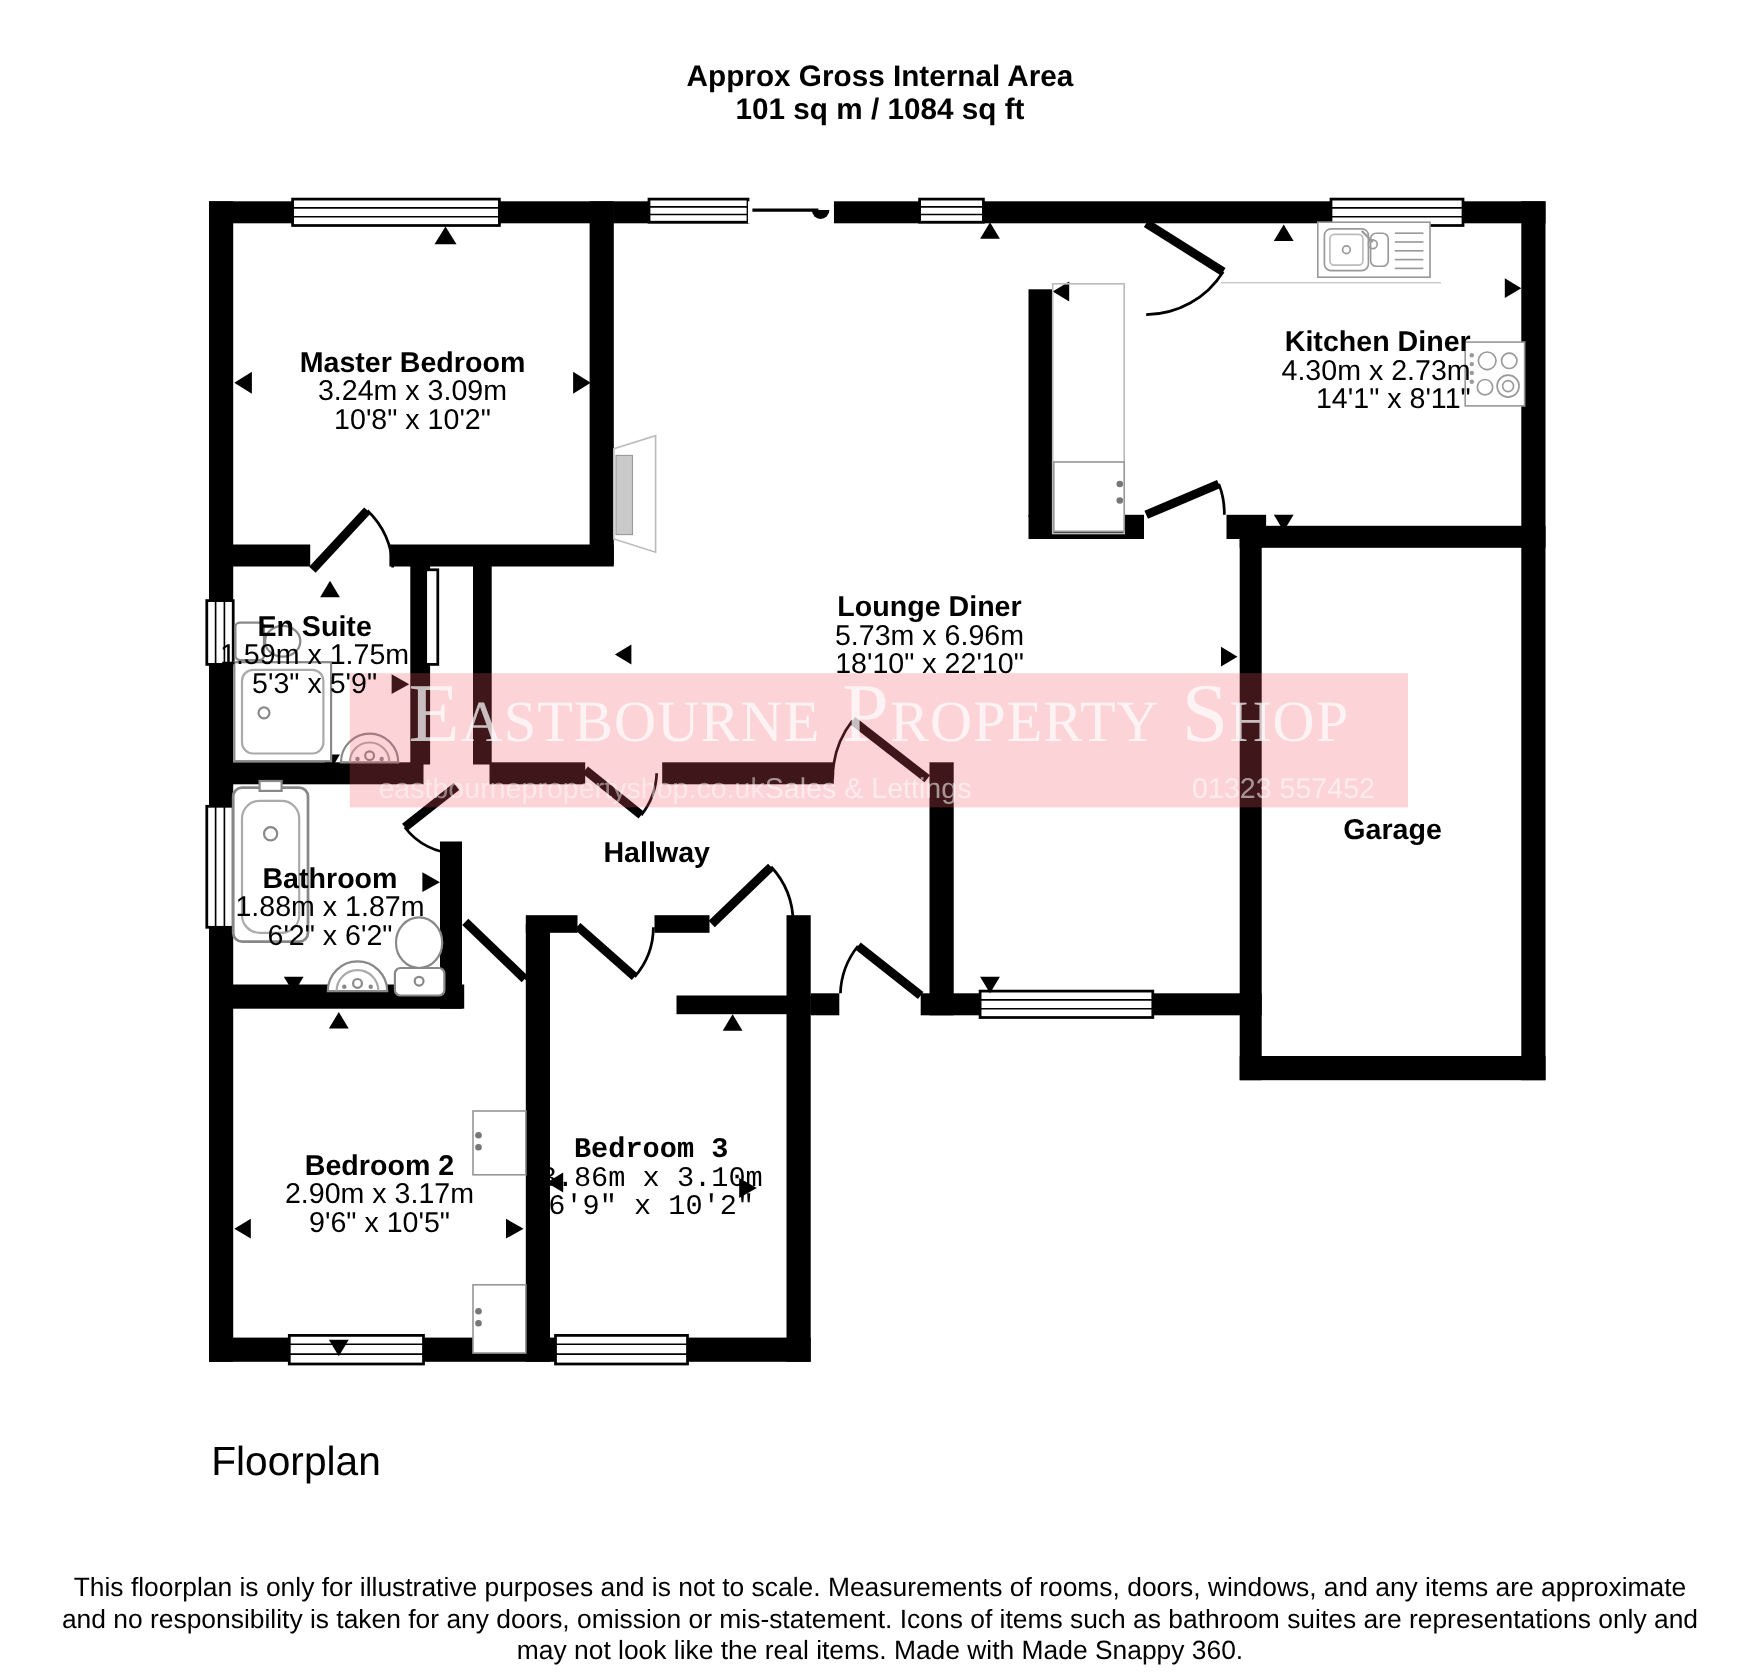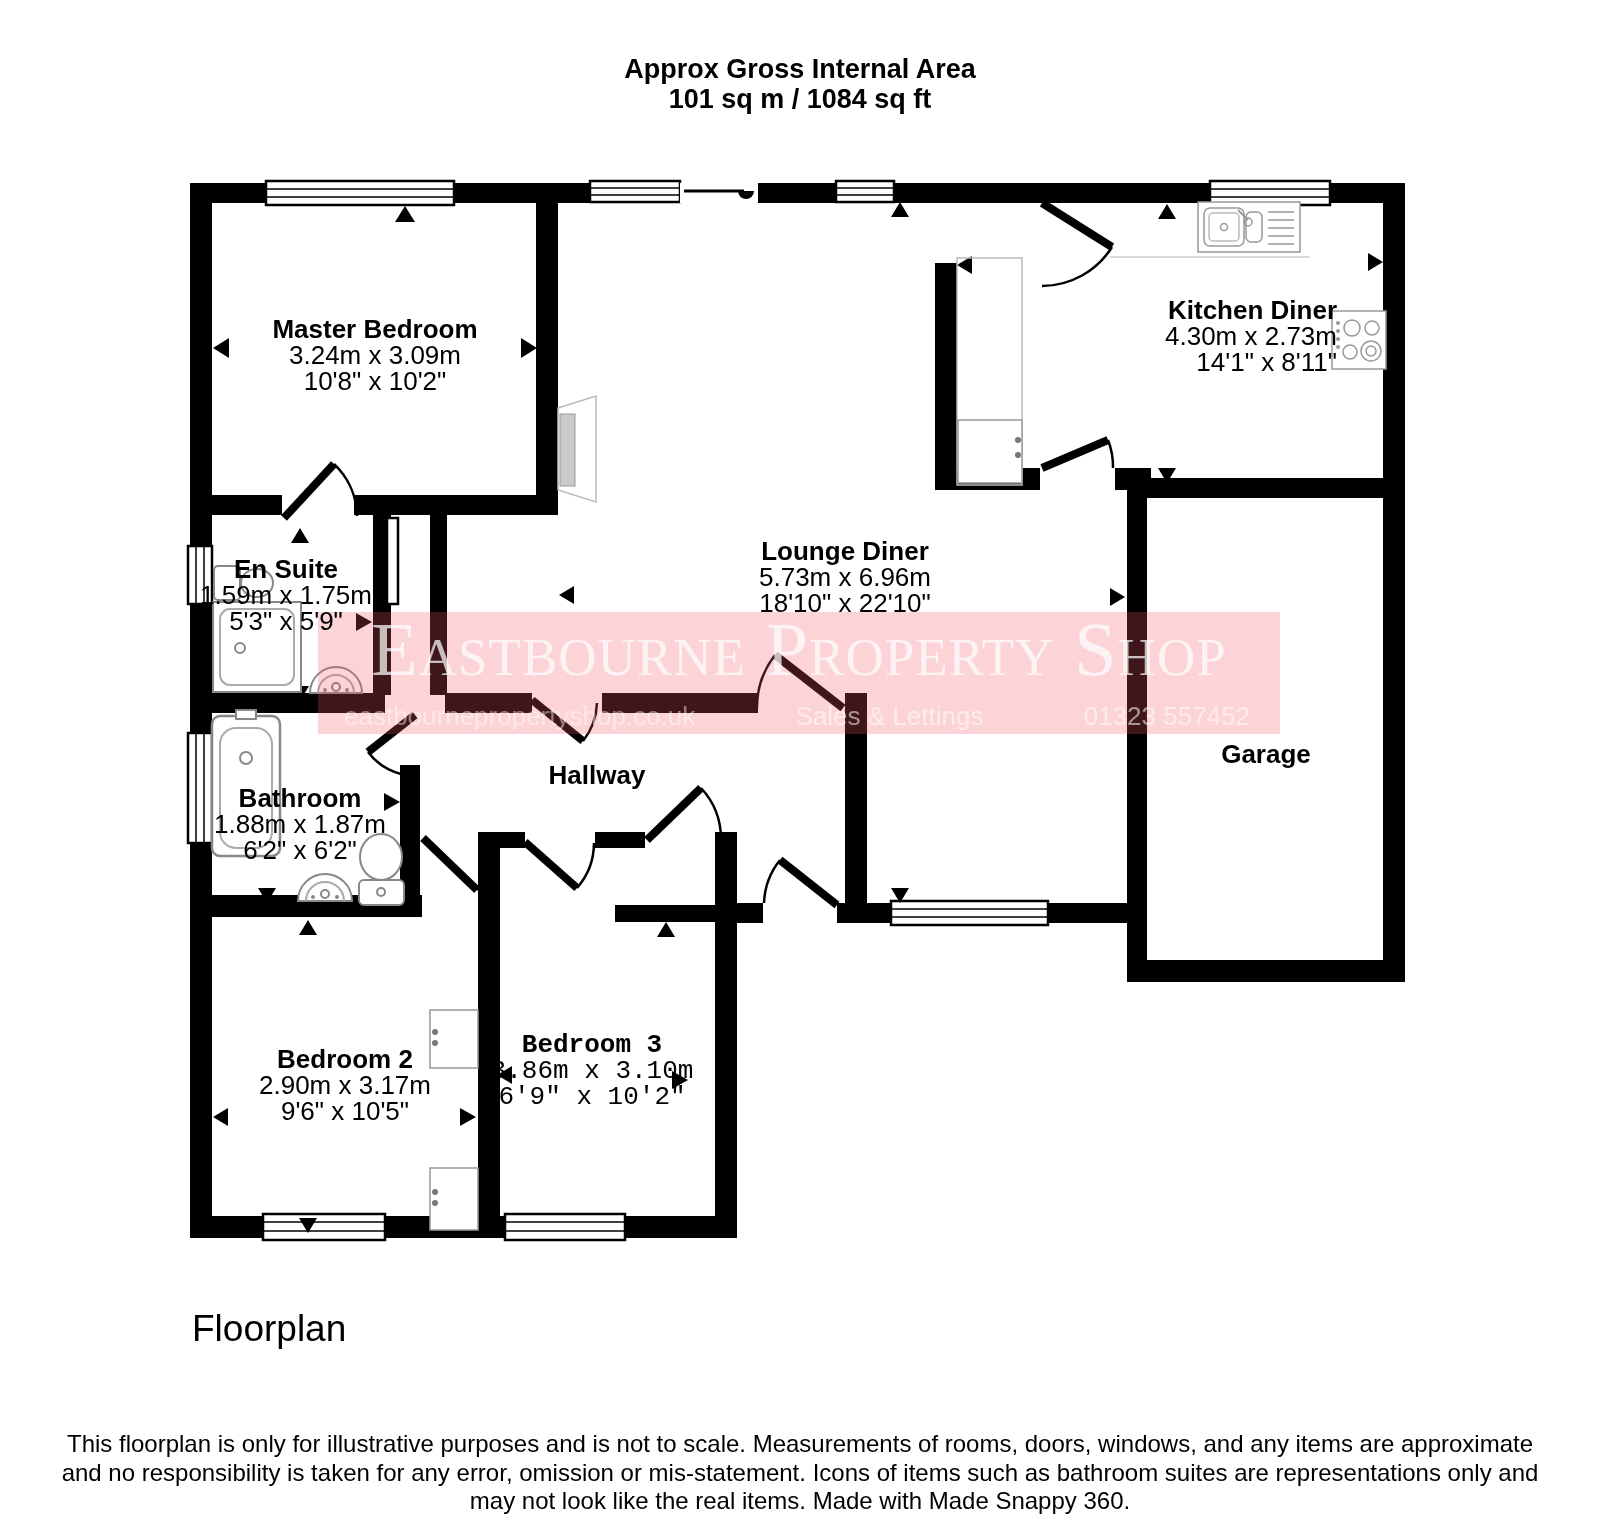--- a/index.html
+++ b/index.html
@@ -20,21 +20,21 @@
     font-family:"Liberation Serif", serif; font-variant:small-caps;
     font-size:76px; line-height:78px; text-align:center; white-space:nowrap;
     color:rgba(255,255,255,0.72); letter-spacing:1px; margin-top:-2px;
   }
   .wm-row {
     position:absolute; bottom:0px; left:0; right:0; display:flex;
     align-items:baseline; padding:0 30px 2px 26px; font-size:26px;
     color:rgba(255,255,255,0.55);
   }
   .wm-row .wm-url { flex:none; color:rgba(255,255,255,0.45); }
-  .wm-row .wm-tag { flex:1; text-align:center; }
+  .wm-row .wm-tag { flex:1; }
   .wm-row .wm-phone { flex:none; }
   .room-label {
     position:absolute; width:320px; text-align:center; font-size:26px;
     line-height:26px; color:#000; z-index:6;
   }
   .room-label .rname { font-weight:bold; }
   .caption {
     position:absolute; left:192px; top:1308px; font-size:37px; color:#000; z-index:4;
   }
   .disclaimer {
@@ -365,17 +365,17 @@
         <div class="rname">Hallway</div>
       </div>
       <div class="room-label" style="left: 1106px; top: 720px; margin-top: 21px;">
         <div class="rname">Garage</div>
       </div>
     </div>
 
   <div class="caption">Floorplan</div>
   <div class="disclaimer">
     <div>This floorplan is only for illustrative purposes and is not to scale. Measurements of rooms, doors, windows, and any items are approximate</div>
-    <div>and no responsibility is taken for any error, omission or mis-statement. Icons of items such as bathroom suites are representations only and</div>
+    <div>and no responsibility is taken for any doors, omission or mis-statement. Icons of items such as bathroom suites are representations only and</div>
     <div>may not look like the real items. Made with Made Snappy 360.</div>
   </div>
 
 </div>
 
 </body></html>

